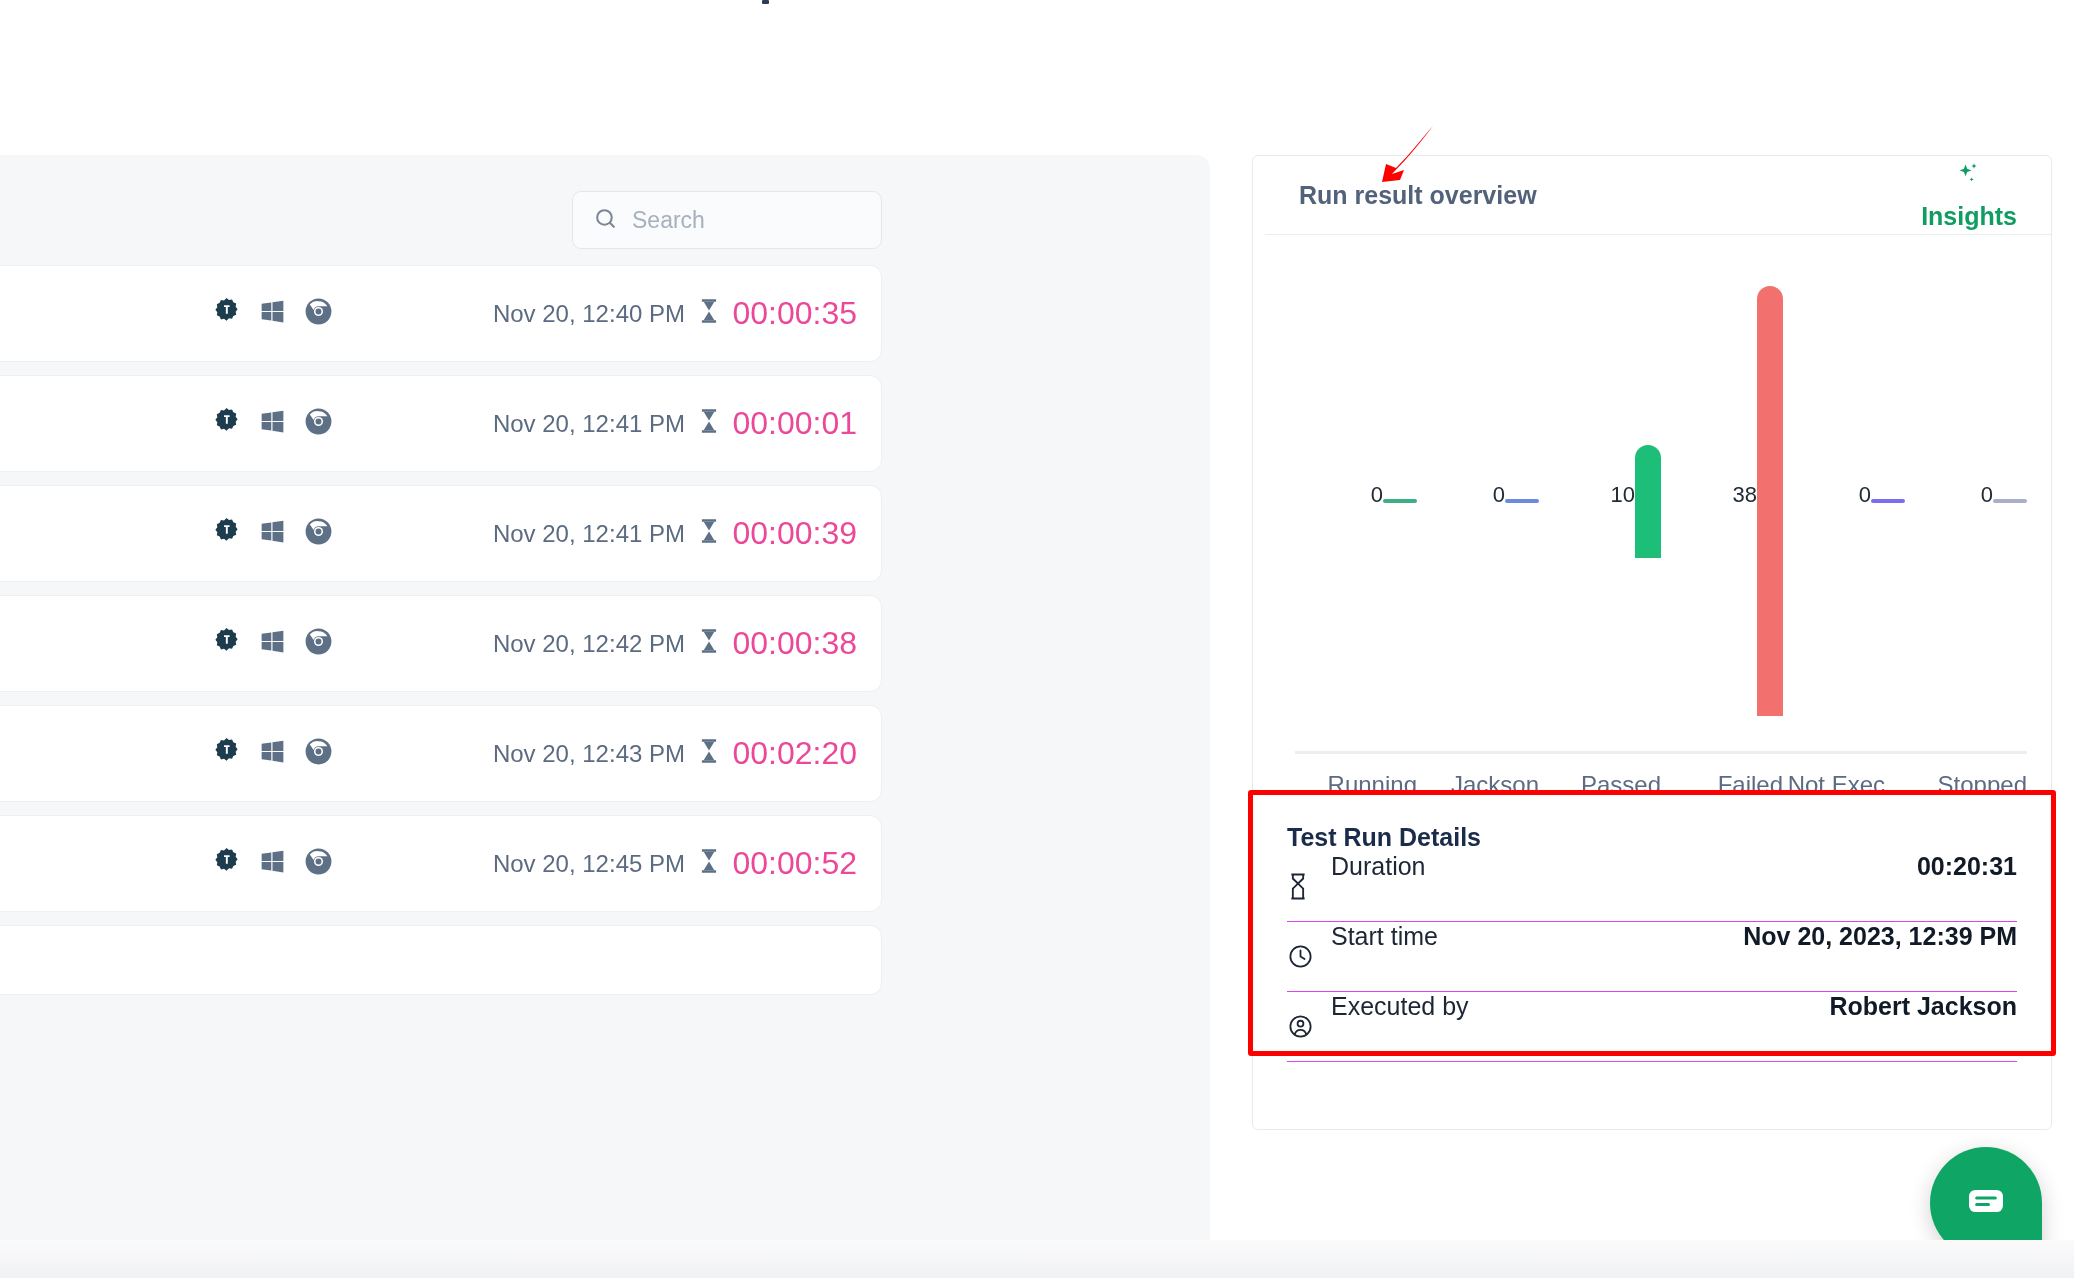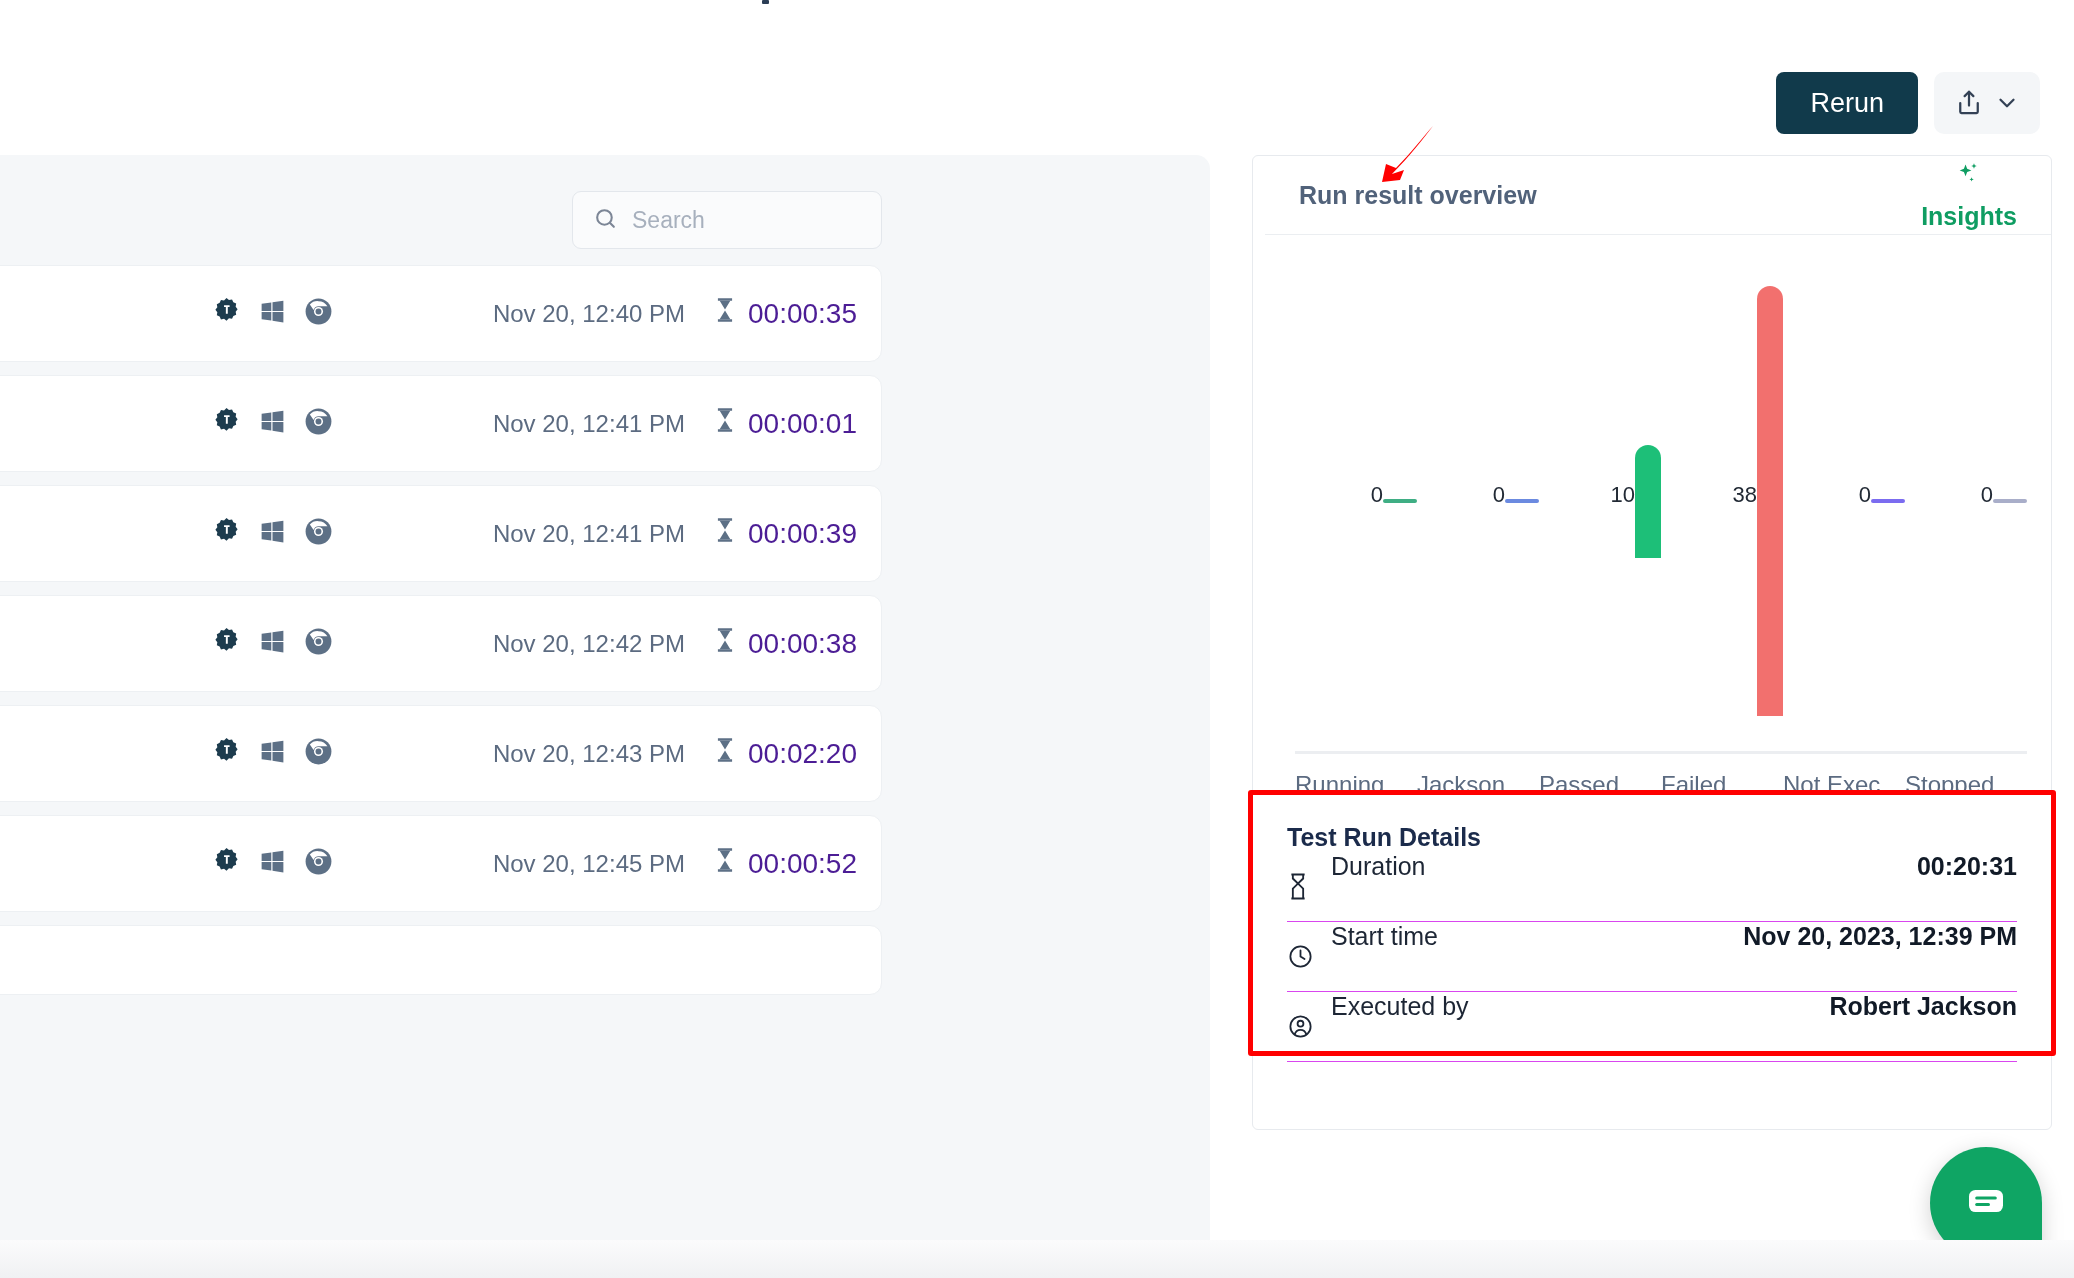--- a/index.html
+++ b/index.html
@@ -75,21 +75,21 @@
     position: absolute; left: 330px;
     display: flex; align-items: center; gap: 16px;
   }
   .row-date {
     position: absolute; right: 196px;
     font-size: 24px; color: #5c6b81; white-space: nowrap;
   }
   .row-duration {
     position: absolute; right: 24px;
     display: flex; align-items: center; gap: 12px;
-    font-size: 28px; color: #4c1d95; white-space: nowrap;
+    font-size: 32px; color: #ec4899; white-space: nowrap;
   }
   .run-row.empty { height: 70px; }
 
   
   .right-card {
     position: absolute; left: 1252px; top: 155px;
     width: 800px; height: 975px;
     background: #ffffff;
     border: 1px solid #e7eaee;
     border-radius: 6px;
@@ -123,21 +123,21 @@
   .bar-val { font-size: 22px; color: #222a35; margin-bottom: 12px; }
   .bar {
     width: 26px; border-radius: 13px 13px 0 0;
     min-height: 4px;
   }
   .xlabels {
     position: absolute; left: 30px; right: 24px; top: 536px;
     display: flex;
   }
   .xlabels span {
-    flex: 1; text-align: left; font-size: 24px; color: #5c6b81;
+    flex: 1; text-align: right; font-size: 24px; color: #5c6b81;
   }
 
   
   .details-highlight {
     position: absolute; left: 1248px; top: 790px;
     width: 808px; height: 266px;
     border: 5px solid #ff0000;
     border-radius: 3px;
     pointer-events: none;
   }
@@ -183,37 +183,20 @@
     background: linear-gradient(#fbfbfc, #f0f1f3);
   }
 </style>
 </head>
 <body>
 
 <div id="root">
 
   <div class="crumb-frag"></div>
 
-  <div class="header-actions">
-    <button class="rerun-btn">Rerun</button>
-    <div class="share-group">
-      <span>
-        <svg width="30" height="30" viewBox="0 0 24 24" fill="none" stroke="#334155" stroke-width="1.8" stroke-linecap="round" stroke-linejoin="round">
-          <path d="M12 3v11"></path>
-            <path d="M8.5 6.5L12 3l3.5 3.5"></path>
-          <path d="M5 12v7a1 1 0 001 1h12a1 1 0 001-1v-7"></path>
-        </svg>
-      </span>
-      <span>
-        <svg width="26" height="26" viewBox="0 0 24 24" fill="none" stroke="#334155" stroke-width="2.1" stroke-linecap="round" stroke-linejoin="round">
-          <path d="M6 9l6 6 6-6"></path>
-        </svg>
-      </span>
-    </div>
-  </div>
 
   <div class="left-panel">
     <div class="list-toolbar">
       <div class="search-box">
         <span>
           <svg width="25" height="25" viewBox="0 0 24 24" fill="none" stroke="#7c8696" stroke-width="2" stroke-linecap="round">
             <circle cx="11" cy="11" r="7"></circle>
               <path d="M20 20l-3.6-3.6"></path>
           </svg>
         </span>

